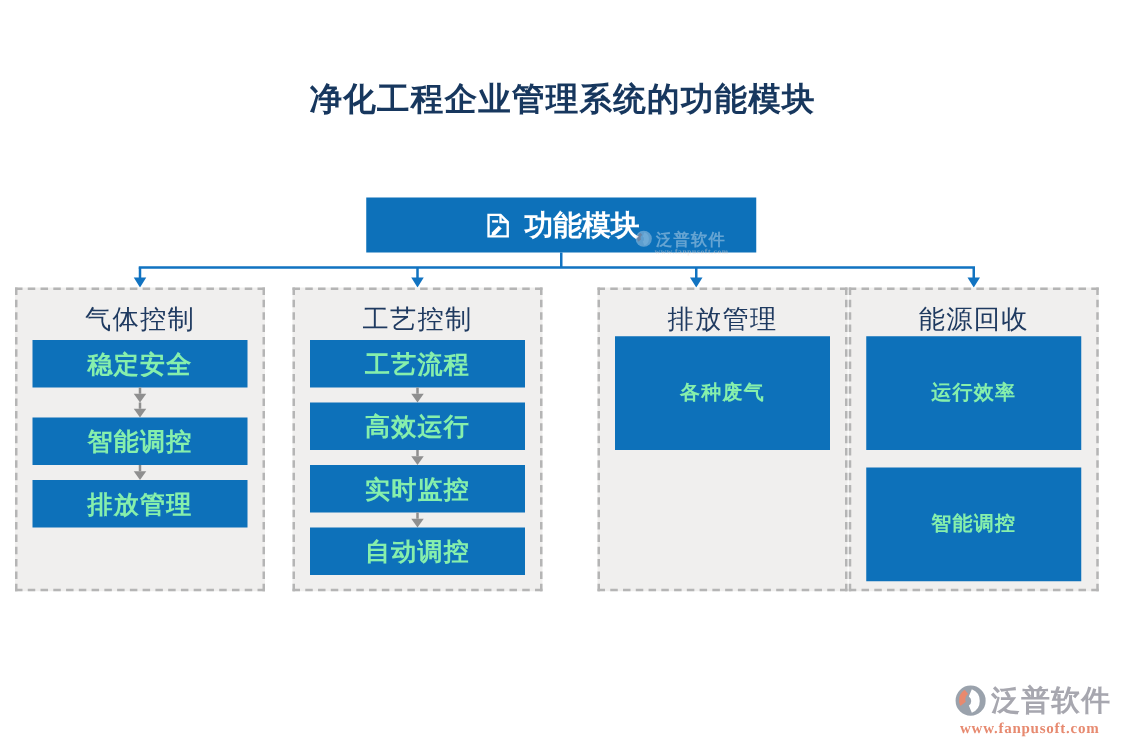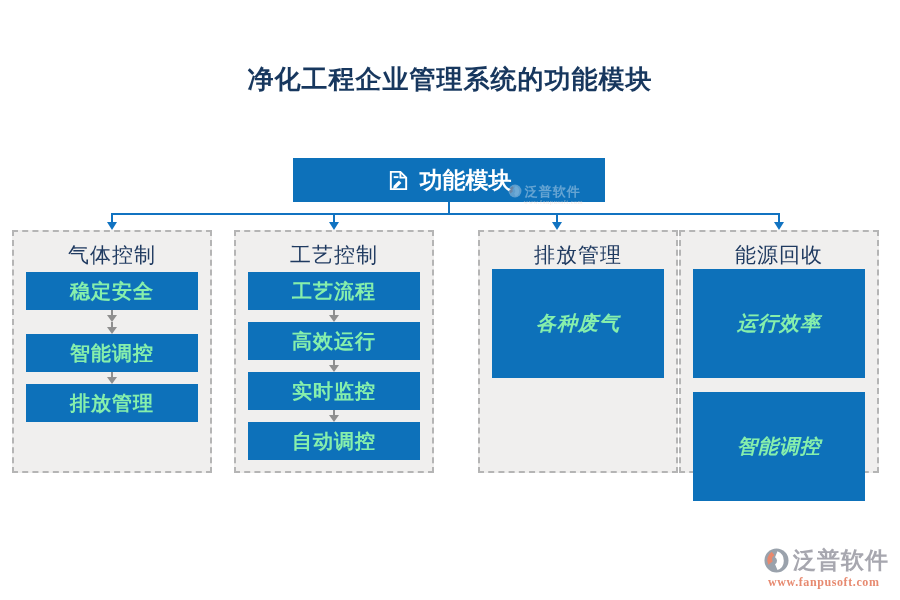--- a/index.html
+++ b/index.html
@@ -55,21 +55,21 @@
     margin-top:11px;font-size:21px;font-weight:normal;color:#1f3a60;
     line-height:24px;text-align:left;letter-spacing:1px;
   }
   .mod{
     width:172px;background:#0d71ba;color:#86efac;font-weight:bold;
     display:flex;align-items:center;justify-content:center;
     text-align:center;letter-spacing:1px;flex:none;
   }
   .mod.small{height:38px;font-size:20px;}
   .mod.small.first{margin-top:5px;}
-  .mod.big{height:109px;font-size:20px;font-style:italic;}
+  .mod.big{height:91px;font-size:16px;}
   .mod.big.first{margin-top:2px;}
   .mod.big.second{margin-top:14px;}
 
   
   .flowarrow{height:12px;display:flex;flex-direction:column;align-items:center;flex:none;}
   .flowarrow .stem{display:block;width:2px;height:5px;background:#8f8f8f;}
   .flowarrow .tri{
     display:block;width:0;height:0;
     border-left:5px solid transparent;border-right:5px solid transparent;
     border-top:7px solid #8f8f8f;

